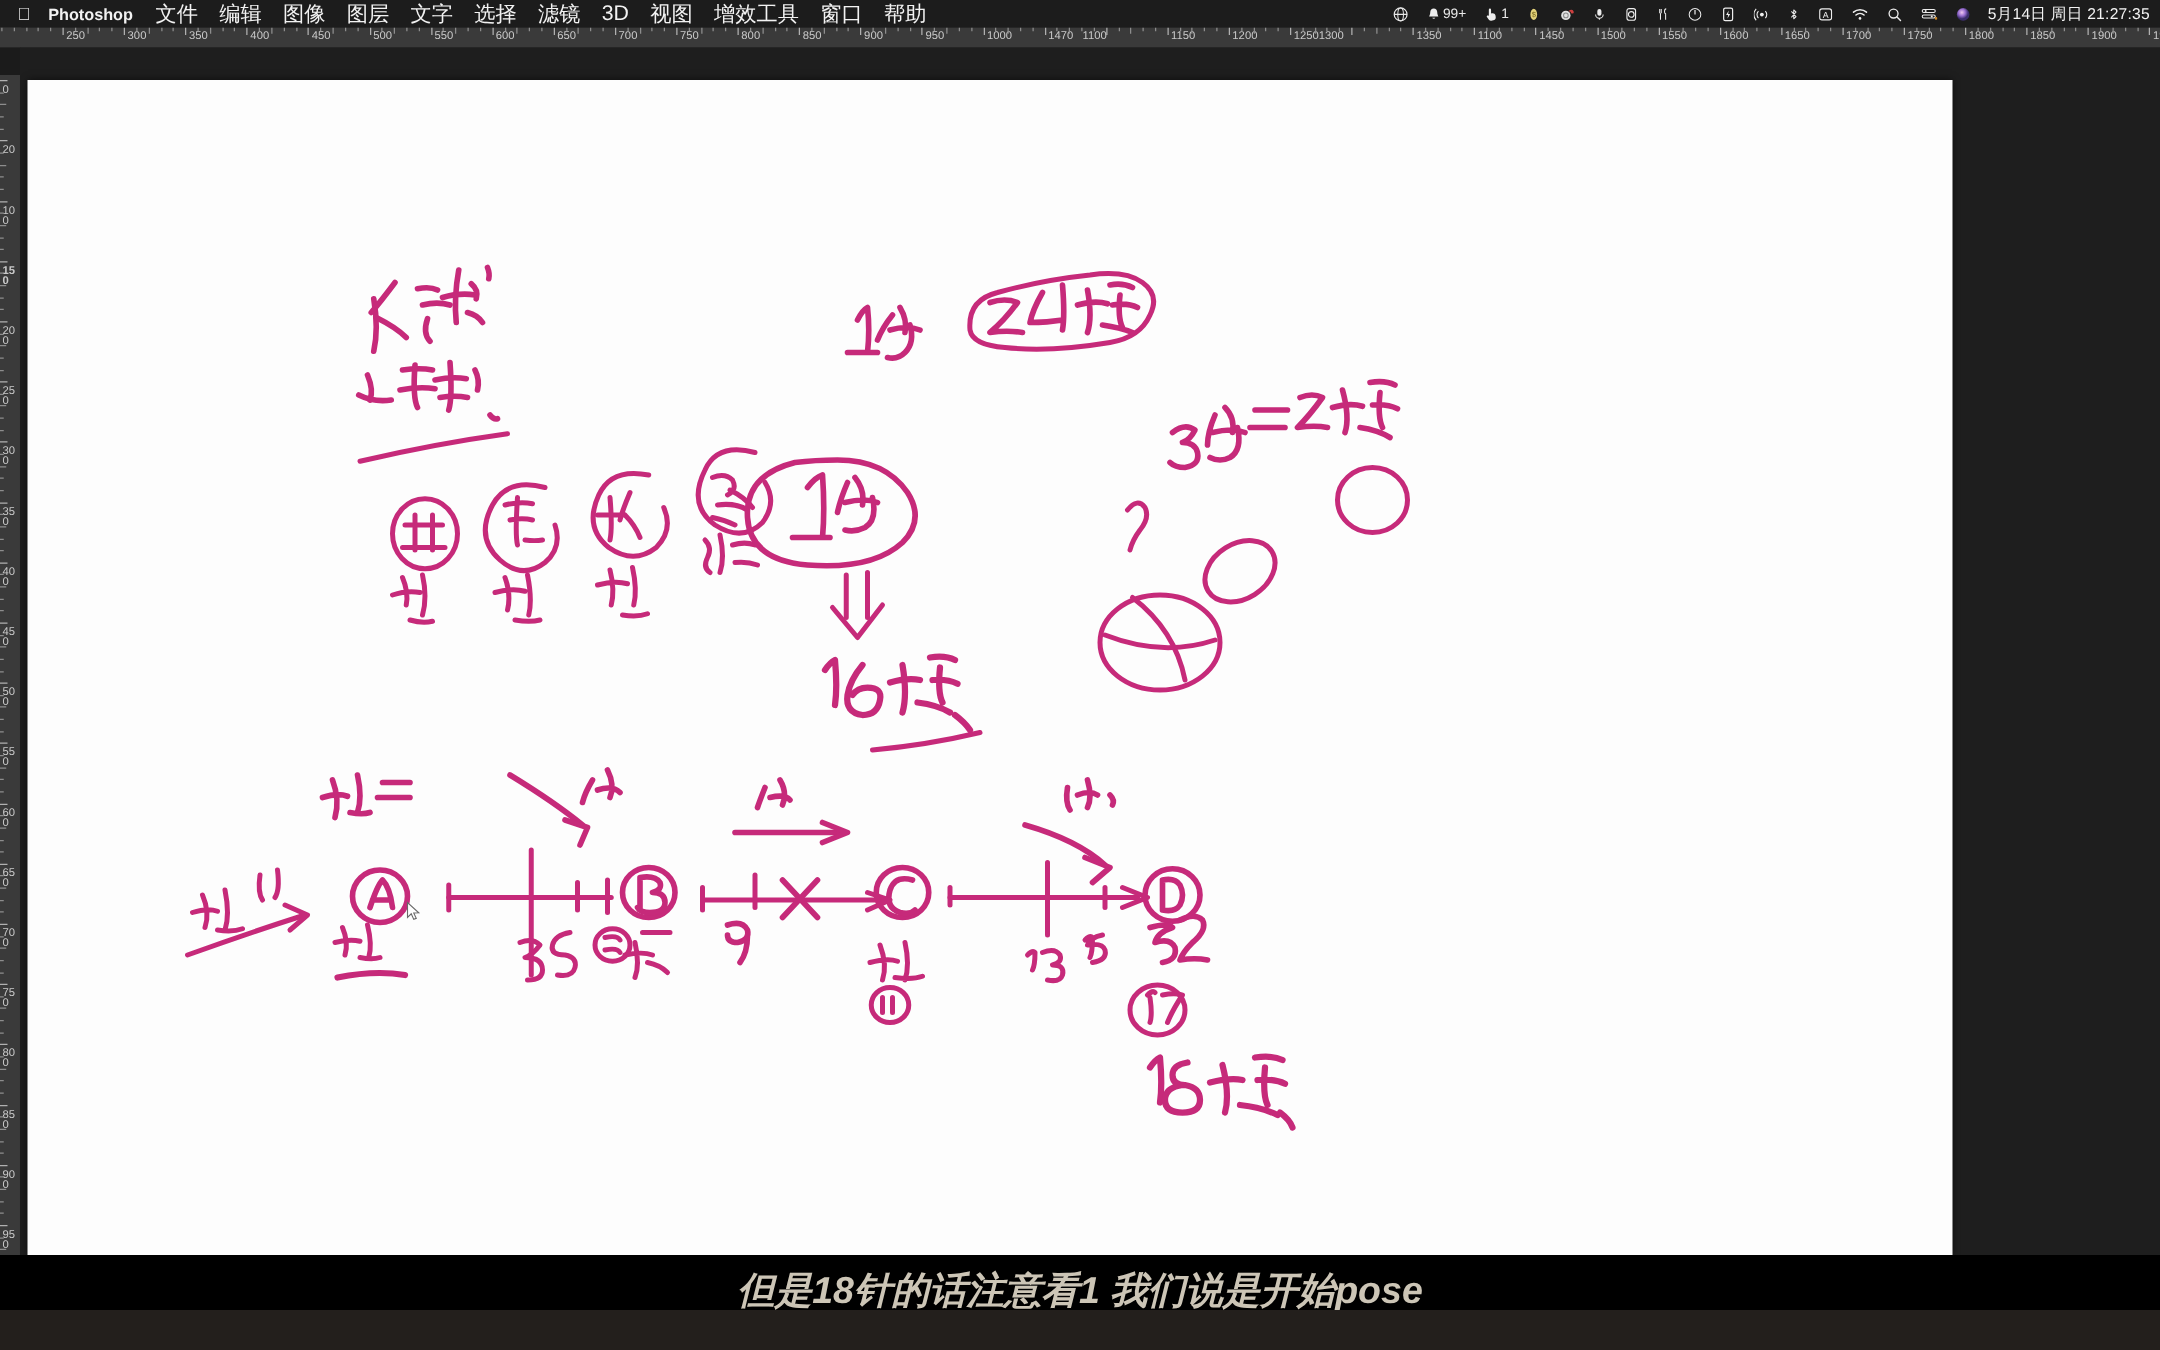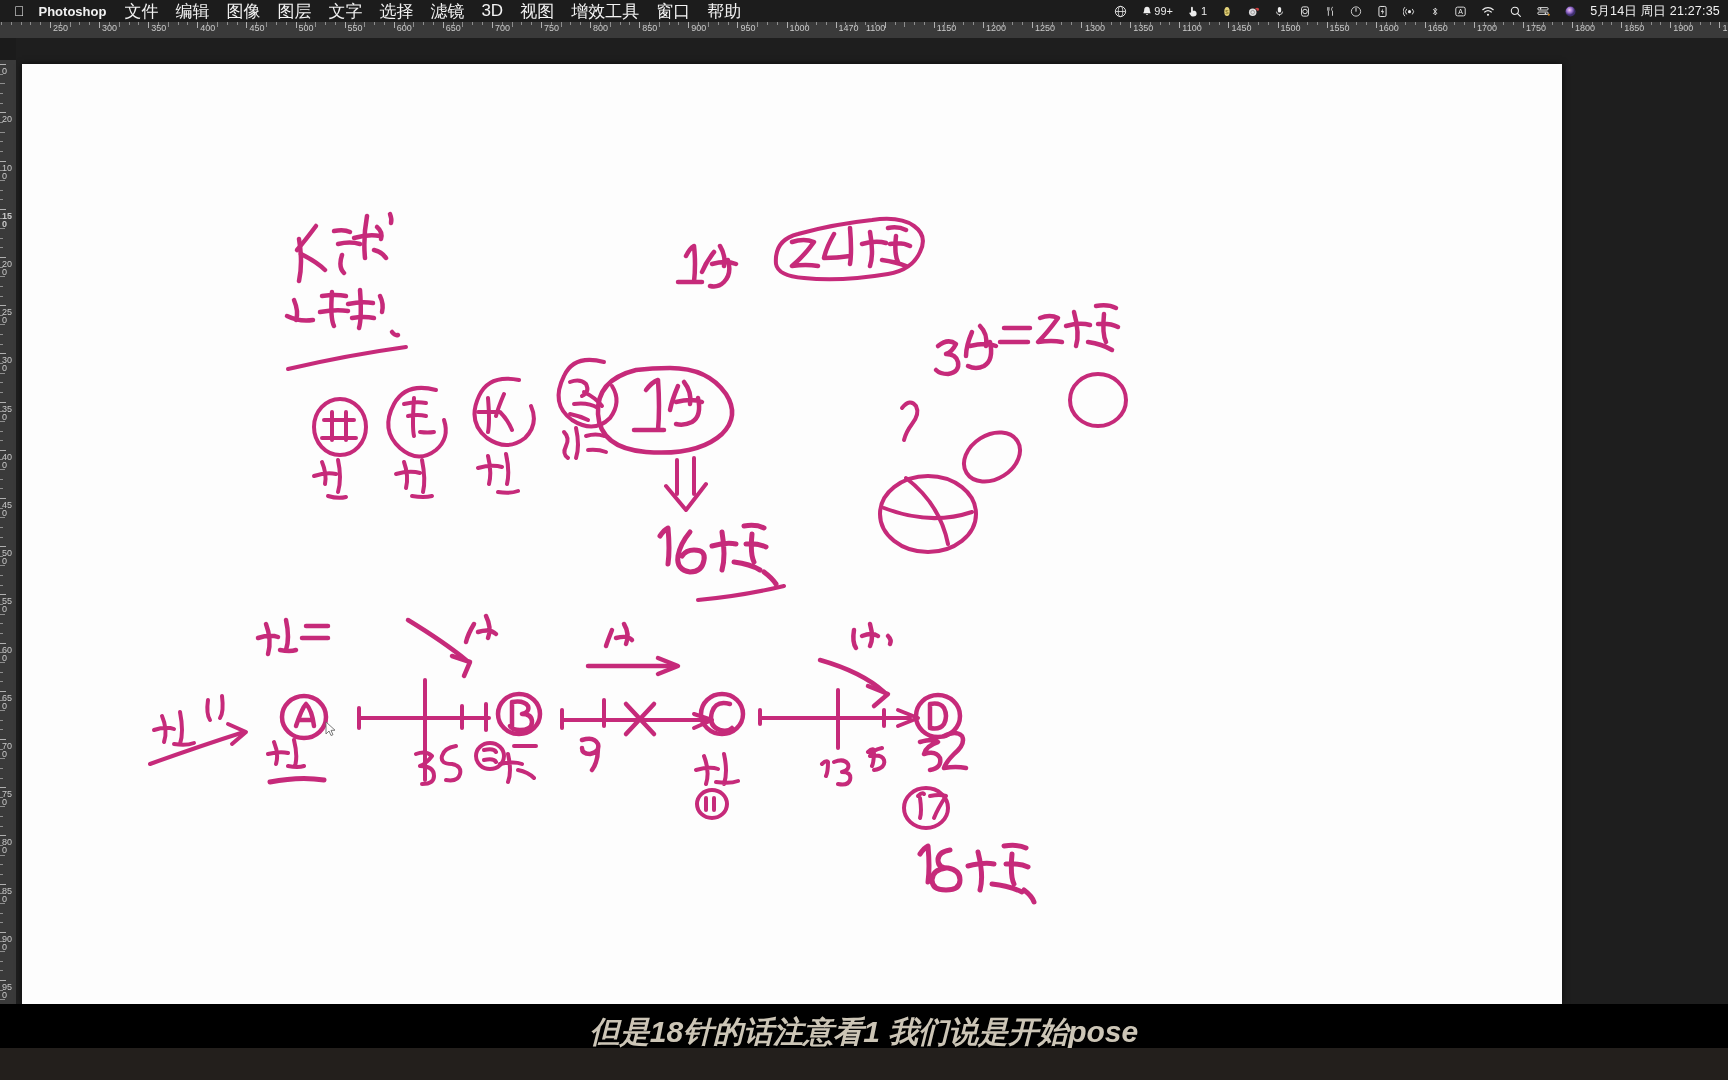--- a/index.html
+++ b/index.html
@@ -321,21 +321,21 @@
     <div class="hmark" style="left: 1002.54px; height: 5px;"></div>
     <div class="hmark" style="left: 1012.36px; height: 3px;"></div>
     <div class="hmark" style="left: 1022.18px; height: 3px;"></div>
     <div class="hmark maj" style="left: 1032px;"></div>
     <div class="hlab" style="left: 1035px;">1250</div>
     <div class="hmark" style="left: 1041.82px; height: 3px;"></div>
     <div class="hmark" style="left: 1051.64px; height: 5px;"></div>
     <div class="hmark" style="left: 1061.46px; height: 3px;"></div>
     <div class="hmark" style="left: 1071.28px; height: 3px;"></div>
     <div class="hmark maj" style="left: 1081.1px;"></div>
-    <div class="hlab" style="left: 1085px;">1300</div>
+    <div class="hlab" style="left: 1055px;">1300</div>
     <div class="hmark" style="left: 1090.92px; height: 3px;"></div>
     <div class="hmark" style="left: 1100.74px; height: 5px;"></div>
     <div class="hmark" style="left: 1110.56px; height: 3px;"></div>
     <div class="hmark" style="left: 1120.38px; height: 3px;"></div>
     <div class="hmark maj" style="left: 1130.2px;"></div>
     <div class="hlab" style="left: 1133.2px;">1350</div>
     <div class="hmark" style="left: 1140.02px; height: 3px;"></div>
     <div class="hmark" style="left: 1149.84px; height: 5px;"></div>
     <div class="hmark" style="left: 1159.66px; height: 3px;"></div>
     <div class="hmark" style="left: 1169.48px; height: 3px;"></div>

